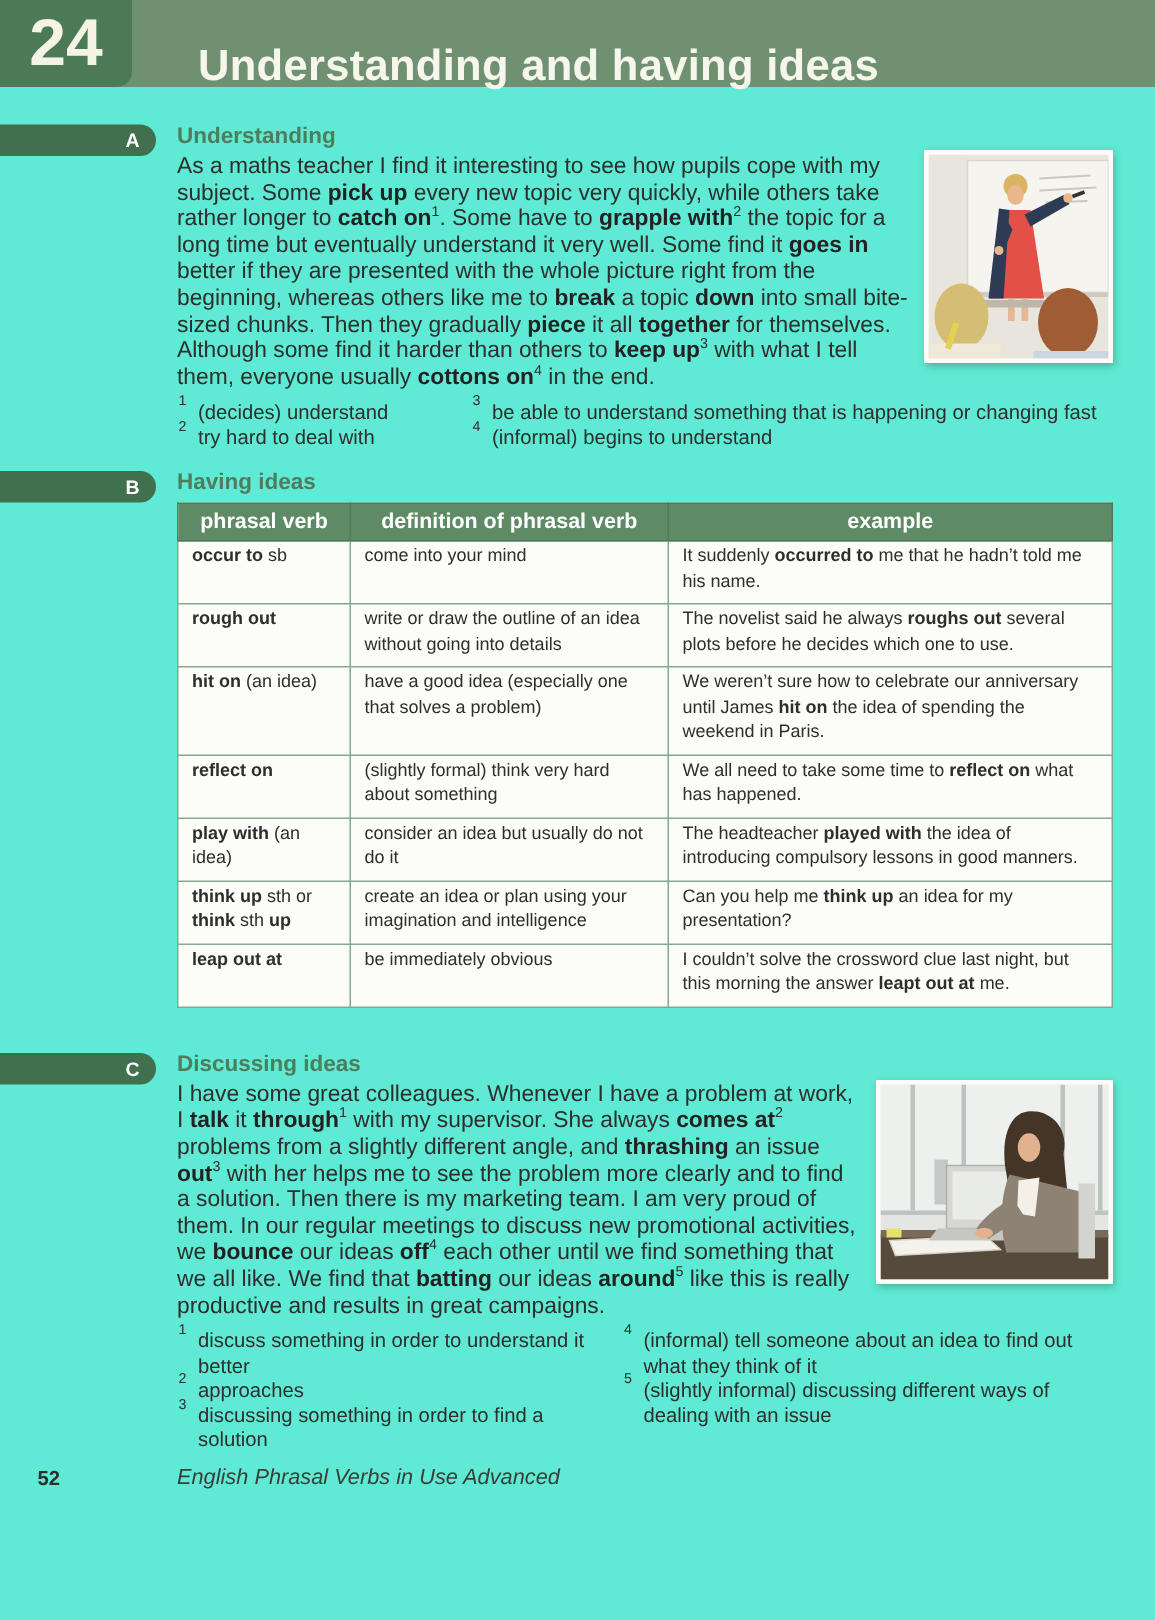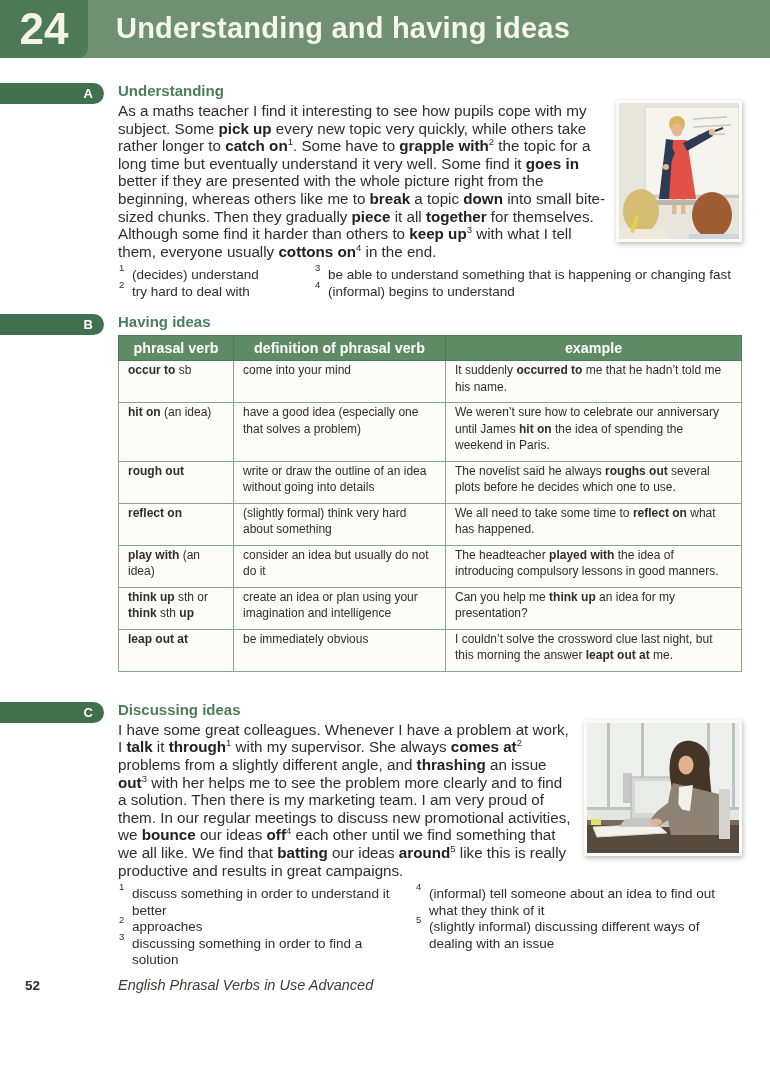--- a/index.html
+++ b/index.html
@@ -1,27 +1,27 @@
 <!DOCTYPE html>
 <html><head>
 <meta charset="utf-8">
 <style>
   html,body{margin:0;padding:0;background:#c9c9c2;}
   .page{
-    width:770px;height:1080px;background:#ffffff;position:relative;overflow:hidden;
+    width:770px;height:1080px;background:#5eead4;position:relative;overflow:hidden;
     font-family:"Liberation Sans", sans-serif;color:#2e2e2c;margin:0 auto;
   }
   
   .banner{height:58px;background:#6f9172;position:relative;}
   .unit-box{
     position:absolute;left:0;top:0;width:88px;height:58px;background:#4c7a57;
     border-radius:0 0 10px 0;display:flex;align-items:center;justify-content:center;
     font-size:44px;font-weight:bold;color:#f4f3e6;
   }
-  .unit-title{position:absolute;left:116px;top:12px;margin:0;font-size:29px;font-weight:bold;color:#f7f6ec;letter-spacing:.2px;}
+  .unit-title{position:absolute;left:116px;top:12px;margin:16px;font-size:29px;font-weight:bold;color:#f7f6ec;letter-spacing:.2px;}
   
   .sec{position:relative;}
   #secA{margin-top:24px;}
   #secB{margin-top:13px;}
   #secC{margin-top:29px;}
   .tab{position:absolute;left:0;top:1px;width:104px;height:21px;background:#40704e;border-radius:0 11px 11px 0;}
   .tab .tab-letter{position:absolute;right:11px;top:3px;font-size:13px;font-weight:bold;color:#fff;}
   .sec-inner{margin-left:118px;margin-right:28px;}
   .sec-heading{margin:0 0 3px 0;font-size:15px;font-weight:bold;color:#4e7d5e;}
   .para{font-size:15.2px;line-height:17.6px;}
@@ -137,28 +137,28 @@
             <th>example</th>
           </tr>
         </thead>
         <tbody>
             <tr>
               <td><b>occur to</b> sb</td>
               <td>come into your mind</td>
               <td>It suddenly <b>occurred to</b> me that he hadn’t told me his name.</td>
             </tr>
             <tr>
+              <td><b>rough out</b></td>
+              <td>write or draw the outline of an idea without going into details</td>
+              <td>The novelist said he always <b>roughs out</b> several plots before he decides which one to use.</td>
+            </tr>
+            <tr>
               <td><b>hit on</b> (an idea)</td>
               <td>have a good idea (especially one that solves a problem)</td>
               <td>We weren’t sure how to celebrate our anniversary until James <b>hit on</b> the idea of spending the weekend in Paris.</td>
-            </tr>
-            <tr>
-              <td><b>rough out</b></td>
-              <td>write or draw the outline of an idea without going into details</td>
-              <td>The novelist said he always <b>roughs out</b> several plots before he decides which one to use.</td>
             </tr>
             <tr>
               <td><b>reflect on</b></td>
               <td>(slightly formal) think very hard about something</td>
               <td>We all need to take some time to <b>reflect on</b> what has happened.</td>
             </tr>
             <tr>
               <td><b>play with</b> (an idea)</td>
               <td>consider an idea but usually do not do it</td>
               <td>The headteacher <b>played with</b> the idea of introducing compulsory lessons in good manners.</td>

